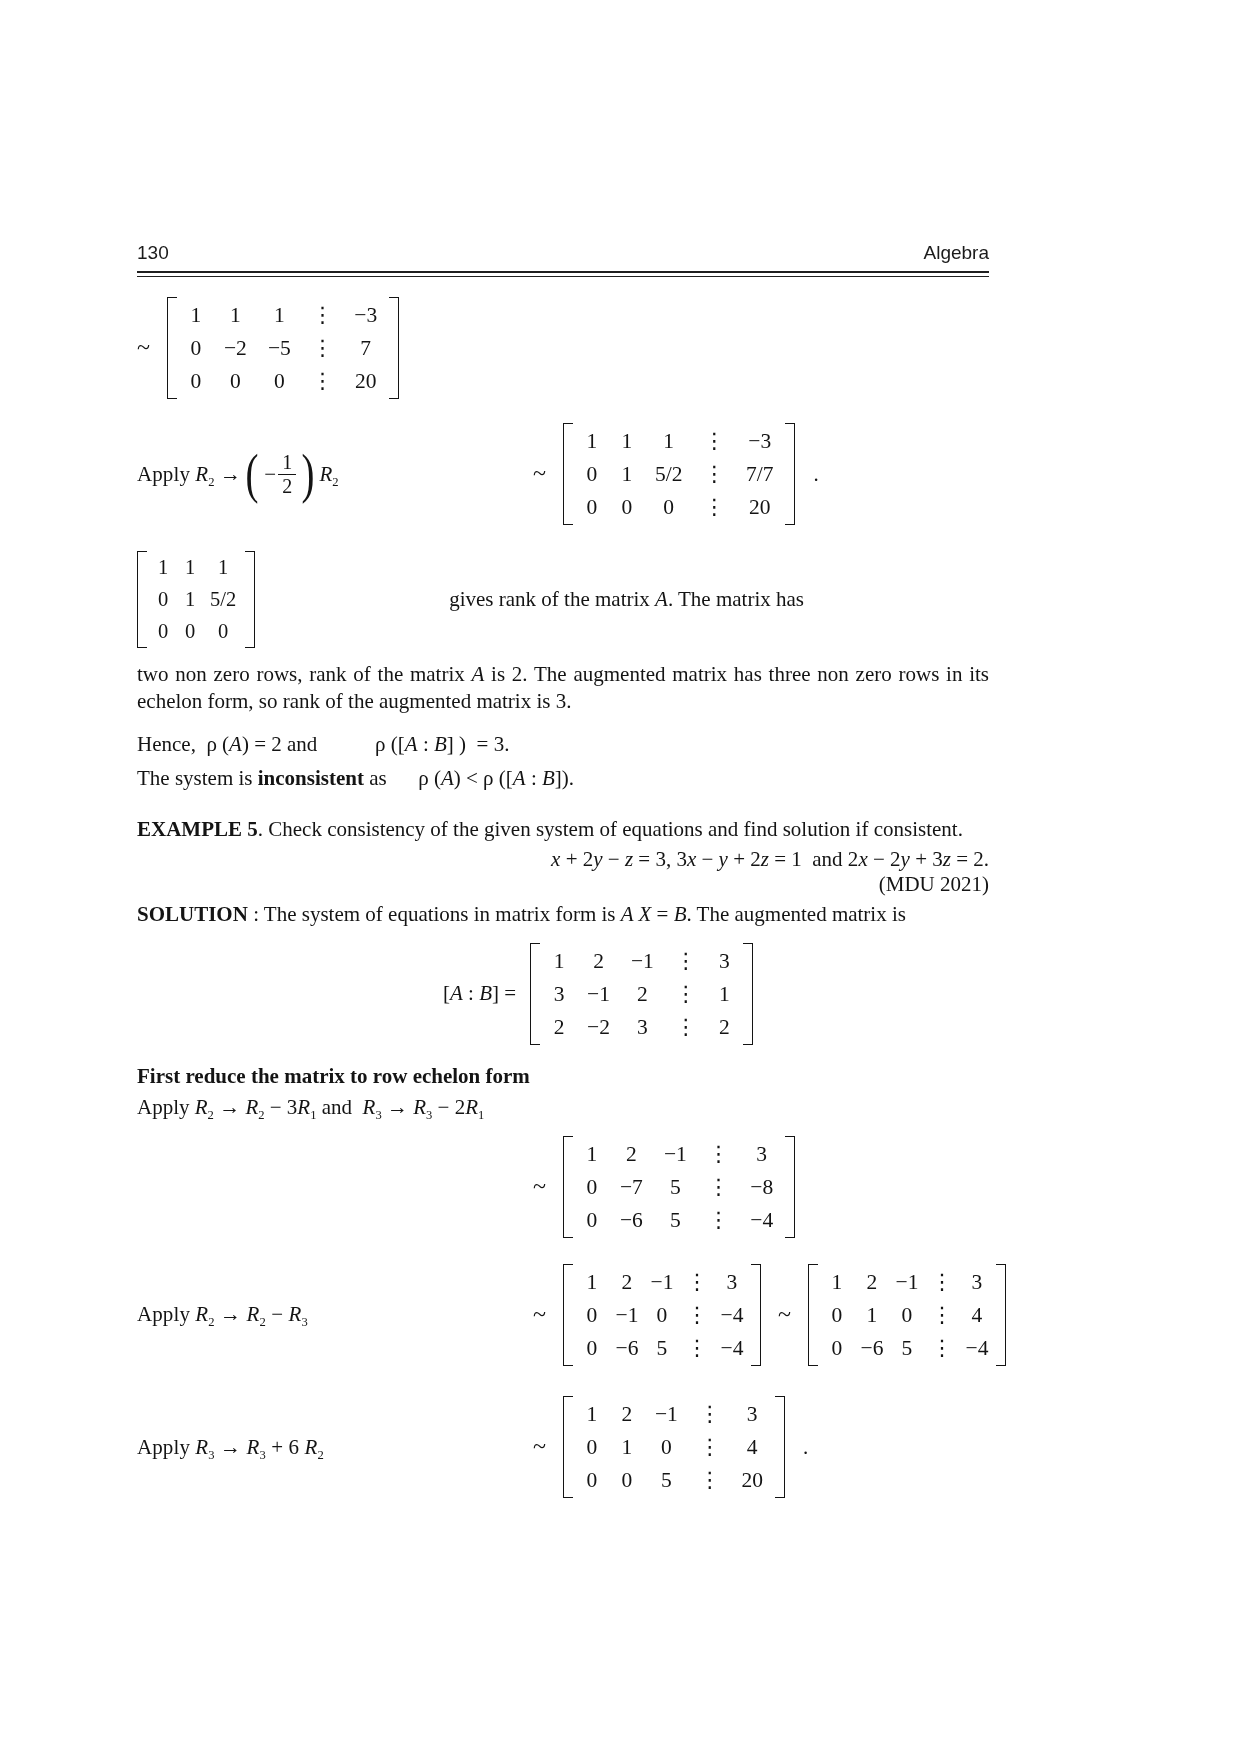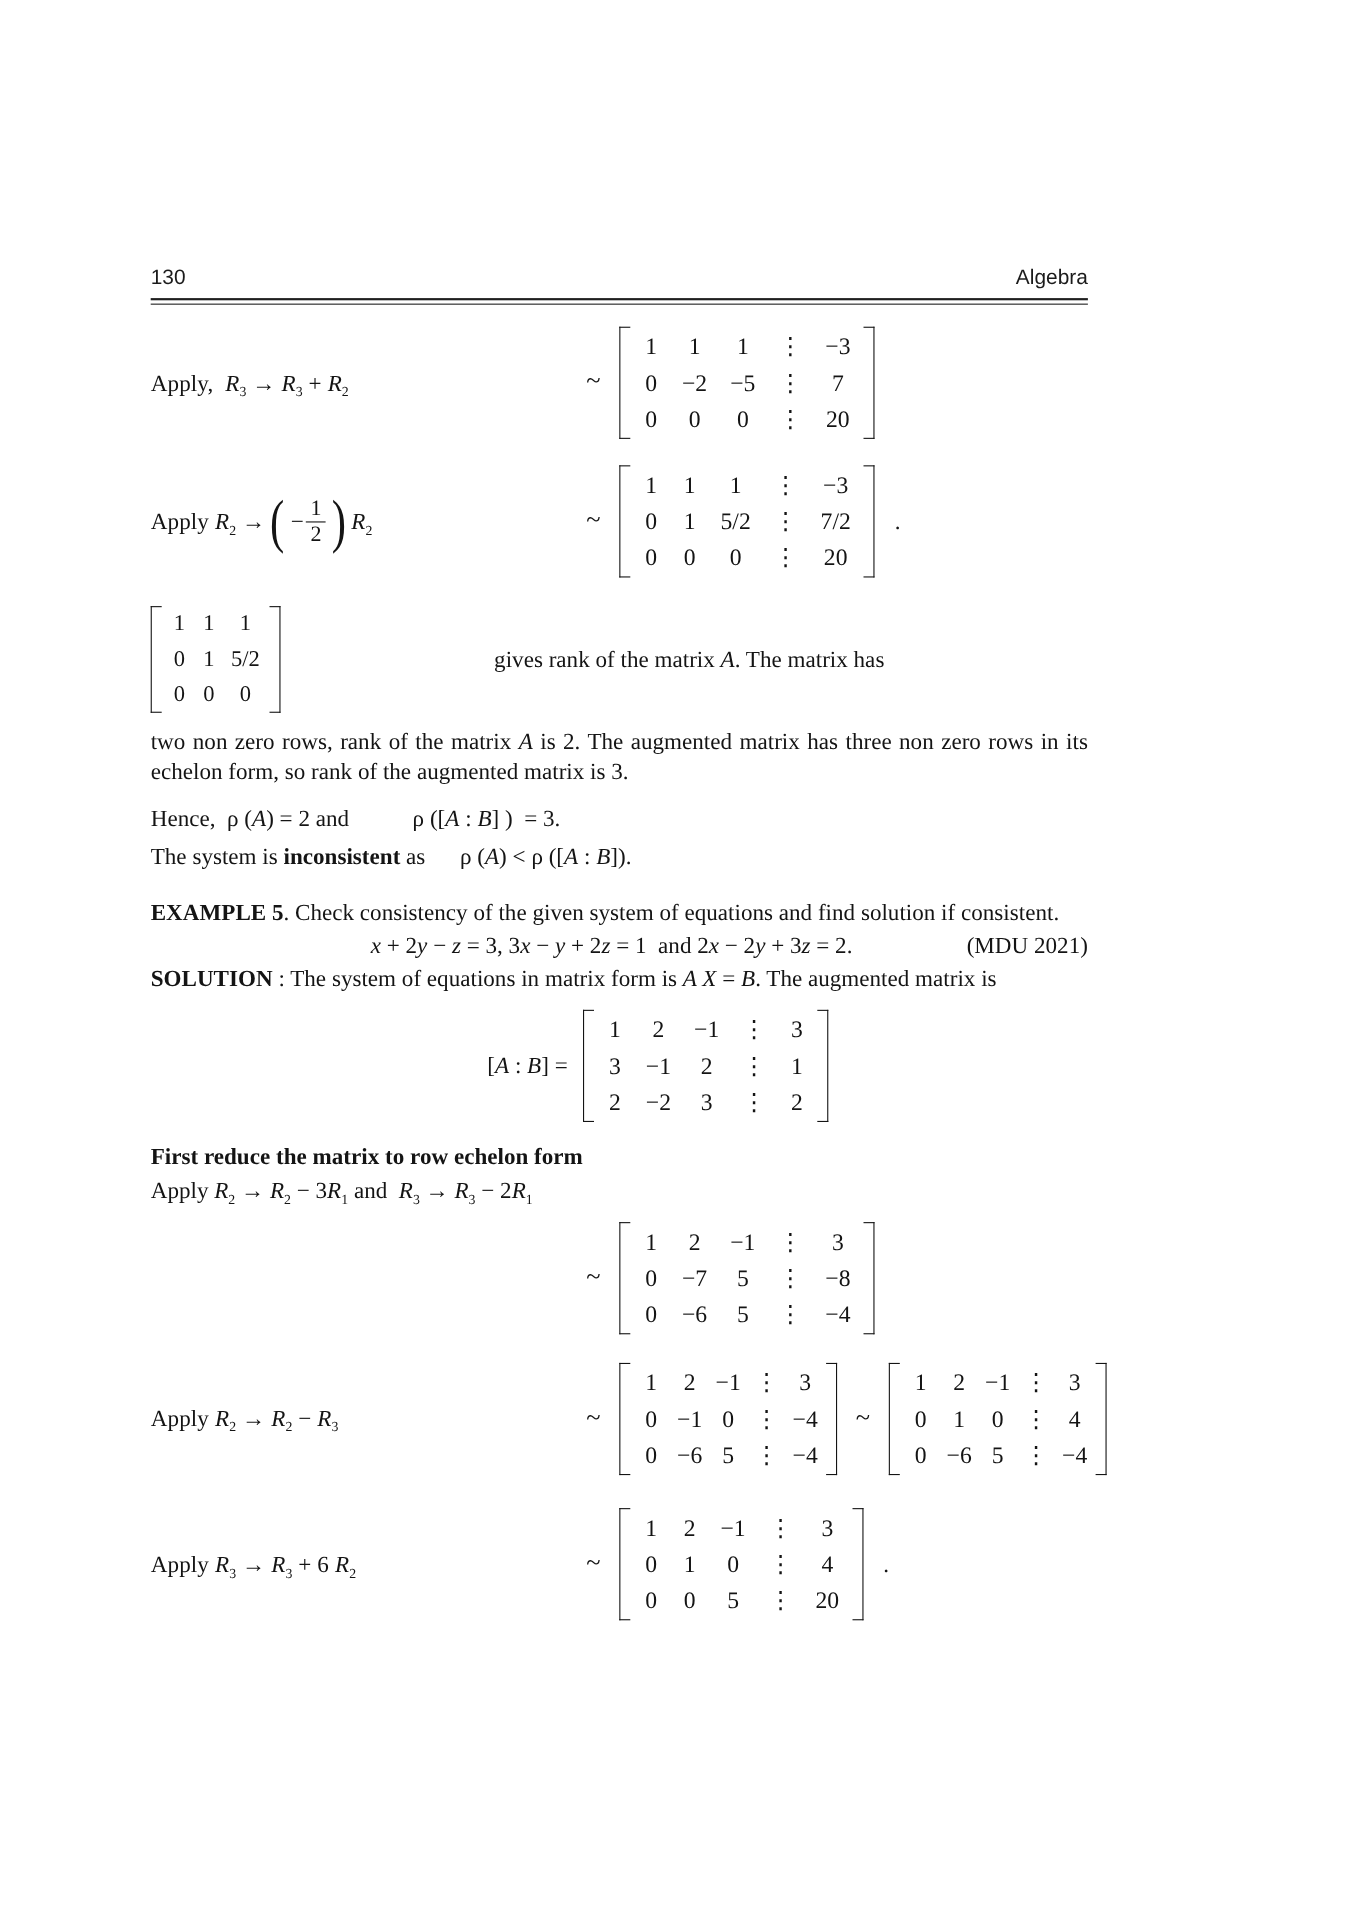--- a/index.html
+++ b/index.html
@@ -52,21 +52,21 @@
   .stack{display:inline-flex;flex-direction:column;align-items:center;line-height:1.12;font-size:20px;}
   .stack .den{border-top:1.5px solid #141414;padding:0 4px;}
   .stack .num{padding:0 4px;}
   
   .para-inline{display:flex;align-items:center;gap:9px;margin-top:26px;}
   .para-inline .after{flex:1;text-align:center;}
   .jpara{text-align:justify;margin-top:13px;line-height:1.29;}
   .mt6{margin-top:6px;} .mt4{margin-top:4px;}
   .hence{margin-top:16px;}
   .example-head{margin-top:24px;}
-  .eq-row{display:flex;align-items:flex-end;margin-top:4px;}
+  .eq-row{display:flex;align-items:flex-end;margin-top:4px;flex-direction:column;}
   .eq{margin-left:200px;}
   .tag{margin-left:auto;}
   .aug-row{display:flex;align-items:center;gap:14px;margin-left:306px;margin-top:14px;}
   .reduce{margin-top:18px;font-weight:bold;}
   .s1{margin-top:20px;}
   .s2{margin-top:24px;}
   .smid{margin-top:14px;}
   .s3{margin-top:26px;}
   .s4{margin-top:30px;}
 </style>
@@ -75,21 +75,20 @@
 
 <div class="page">
 
   <div class="hdr">
     <span>130</span>
     <span>Algebra</span>
   </div>
   <div class="rule"></div>
 
   <div class="step s1">
-    <span class="lbl">Apply, &nbsp;<i>R</i><sub>3</sub> → <i>R</i><sub>3</sub> + <i>R</i><sub>2</sub></span>
     <span class="math">
       <span class="sim">~</span>
       <span class="matrix">
         <span class="bk l"></span>
         <span class="mcells" style="grid-template-columns: repeat(5, auto);">
             <span class="mcell">1</span>
             <span class="mcell">1</span>
             <span class="mcell">1</span>
             <span class="mcell">⋮</span>
             <span class="mcell">−3</span>
@@ -130,21 +129,21 @@
         <span class="mcells" style="grid-template-columns: repeat(5, auto);">
             <span class="mcell">1</span>
             <span class="mcell">1</span>
             <span class="mcell">1</span>
             <span class="mcell">⋮</span>
             <span class="mcell">−3</span>
             <span class="mcell">0</span>
             <span class="mcell">1</span>
             <span class="mcell">5/2</span>
             <span class="mcell">⋮</span>
-            <span class="mcell">7/2</span>
+            <span class="mcell">7/7</span>
             <span class="mcell">0</span>
             <span class="mcell">0</span>
             <span class="mcell">0</span>
             <span class="mcell">⋮</span>
             <span class="mcell">20</span>
           </span>
         <span class="bk r"></span>
       </span>
       <span class="period">.</span>
     </span>

